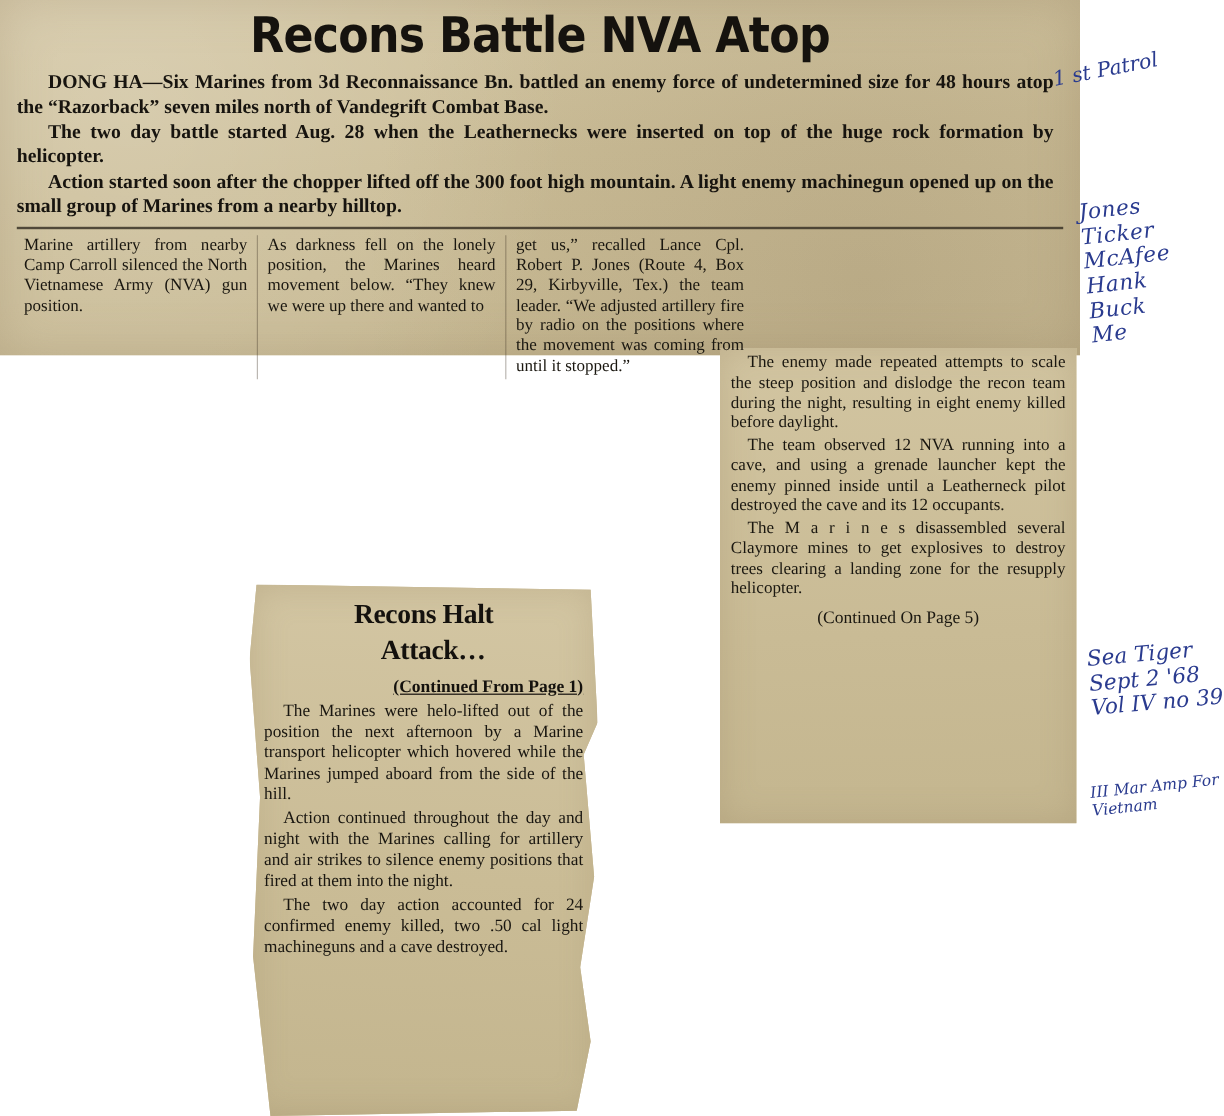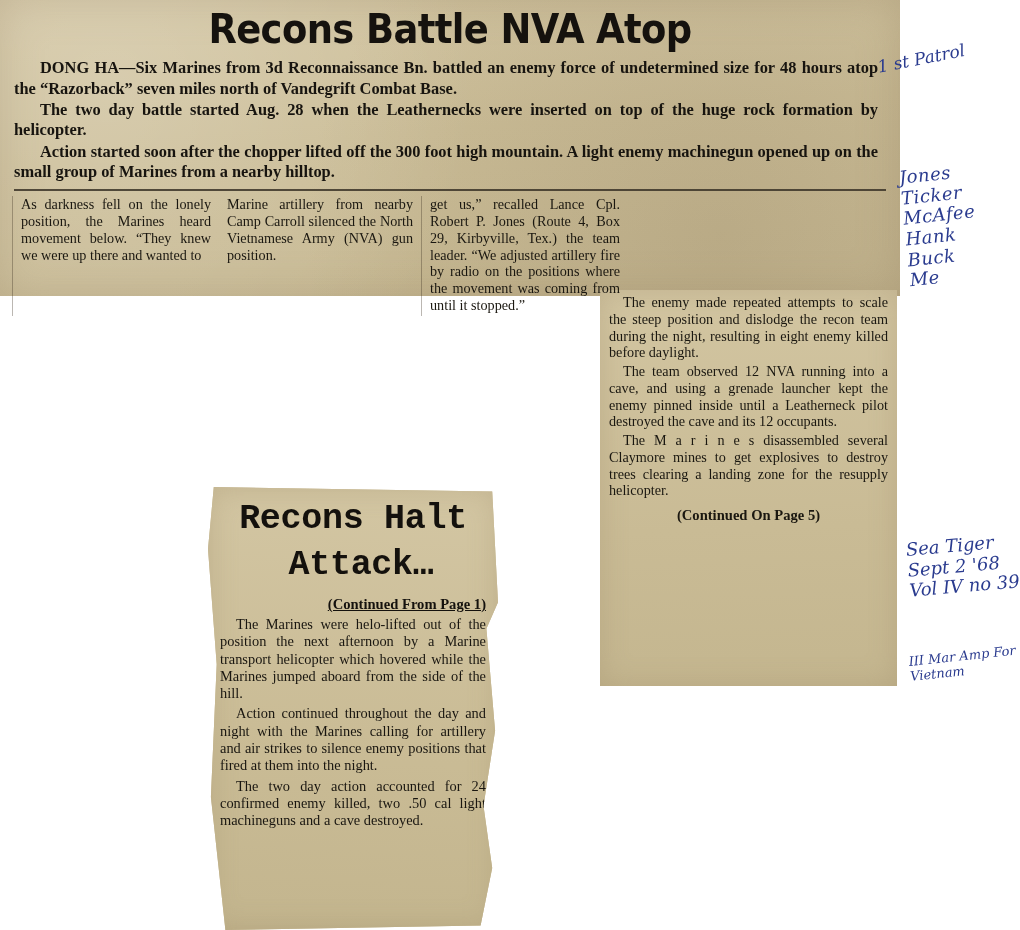--- a/index.html
+++ b/index.html
@@ -112,21 +112,21 @@
   .clip-right p {
     margin: 0 0 2px 0;
     font-size: 14.2px;
     line-height: 1.18;
     text-indent: 14px;
     text-align: justify;
     color: #1a1710;
   }
   .clip-right .contd {
     text-align: center;
-    font-weight: bold;
+    font-weight: normal;
     font-size: 14.6px;
     margin-top: 8px;
     text-indent: 0;
   }
 
   
   .clip-halt {
     position: absolute;
     left: 208px;
     top: 487px;
@@ -134,23 +134,23 @@
     height: 443px;
     background: #cdbf9a;
     background-image: linear-gradient(183deg, #d3c6a3 0%, #cabc96 55%, #c3b58e 100%);
     box-shadow: inset 0 0 30px rgba(150,130,95,0.33);
     padding: 10px 12px 0 12px;
     box-sizing: border-box;
     clip-path: polygon(2% 0%, 98% 1%, 100% 26%, 96% 32%, 99% 55%, 95% 72%,
                        98% 86%, 94% 99%, 6% 100%, 1% 70%, 3% 40%, 0% 14%);
   }
   .halt-title {
-    font-family: Liberation Mono, monospace;
-    font-weight: bold;
-    font-size: 35px;
+    font-family: Liberation Serif, serif;
+    font-weight: bold;
+    font-size: 23px;
     line-height: 1.3;
     text-align: center;
     color: #14110d;
     letter-spacing: -0.3px;
   }
   .halt-title .t2 { display: block; padding-left: 16px; }
   .halt-sub {
     text-align: right;
     font-weight: bold;
     font-size: 14.6px;
@@ -195,25 +195,25 @@
 
     <div class="lede">
       <p>DONG HA—Six Marines from 3d Reconnaissance Bn. battled an enemy force of undetermined size for 48 hours atop the “Razorback” seven miles north of Vandegrift Combat Base.</p>
       <p>The two day battle started Aug. 28 when the Leathernecks were inserted on top of the huge rock formation by helicopter.</p>
       <p>Action started soon after the chopper lifted off the 300 foot high mountain. A light enemy machinegun opened up on the small group of Marines from a nearby hilltop.</p>
     </div>
 
     <div class="rule"></div>
 
     <div class="cols">
+      <div class="col col-1">
+        <p class="noind">Marine artillery from nearby Camp Carroll silenced the North Vietnamese Army (NVA) gun position.</p>
+      </div>
       <div class="col col-2">
         <p class="noind">As darkness fell on the lonely position, the Marines heard movement below. “They knew we were up there and wanted to</p>
-      </div>
-      <div class="col col-1">
-        <p class="noind">Marine artillery from nearby Camp Carroll silenced the North Vietnamese Army (NVA) gun position.</p>
       </div>
       <div class="col col-3">
         <p class="noind">get us,” recalled Lance Cpl. Robert P. Jones (Route 4, Box 29, Kirbyville, Tex.) the team leader. “We adjusted artillery fire by radio on the positions where the movement was coming from until it stopped.”</p>
       </div>
     </div>
   </div>
 
   <div class="clip-right">
     <p>The enemy made repeated attempts to scale the steep position and dislodge the recon team during the night, resulting in eight enemy killed before daylight.</p>
     <p>The team observed 12 NVA running into a cave, and using a grenade launcher kept the enemy pinned inside until a Leatherneck pilot destroyed the cave and its 12 occupants.</p>

